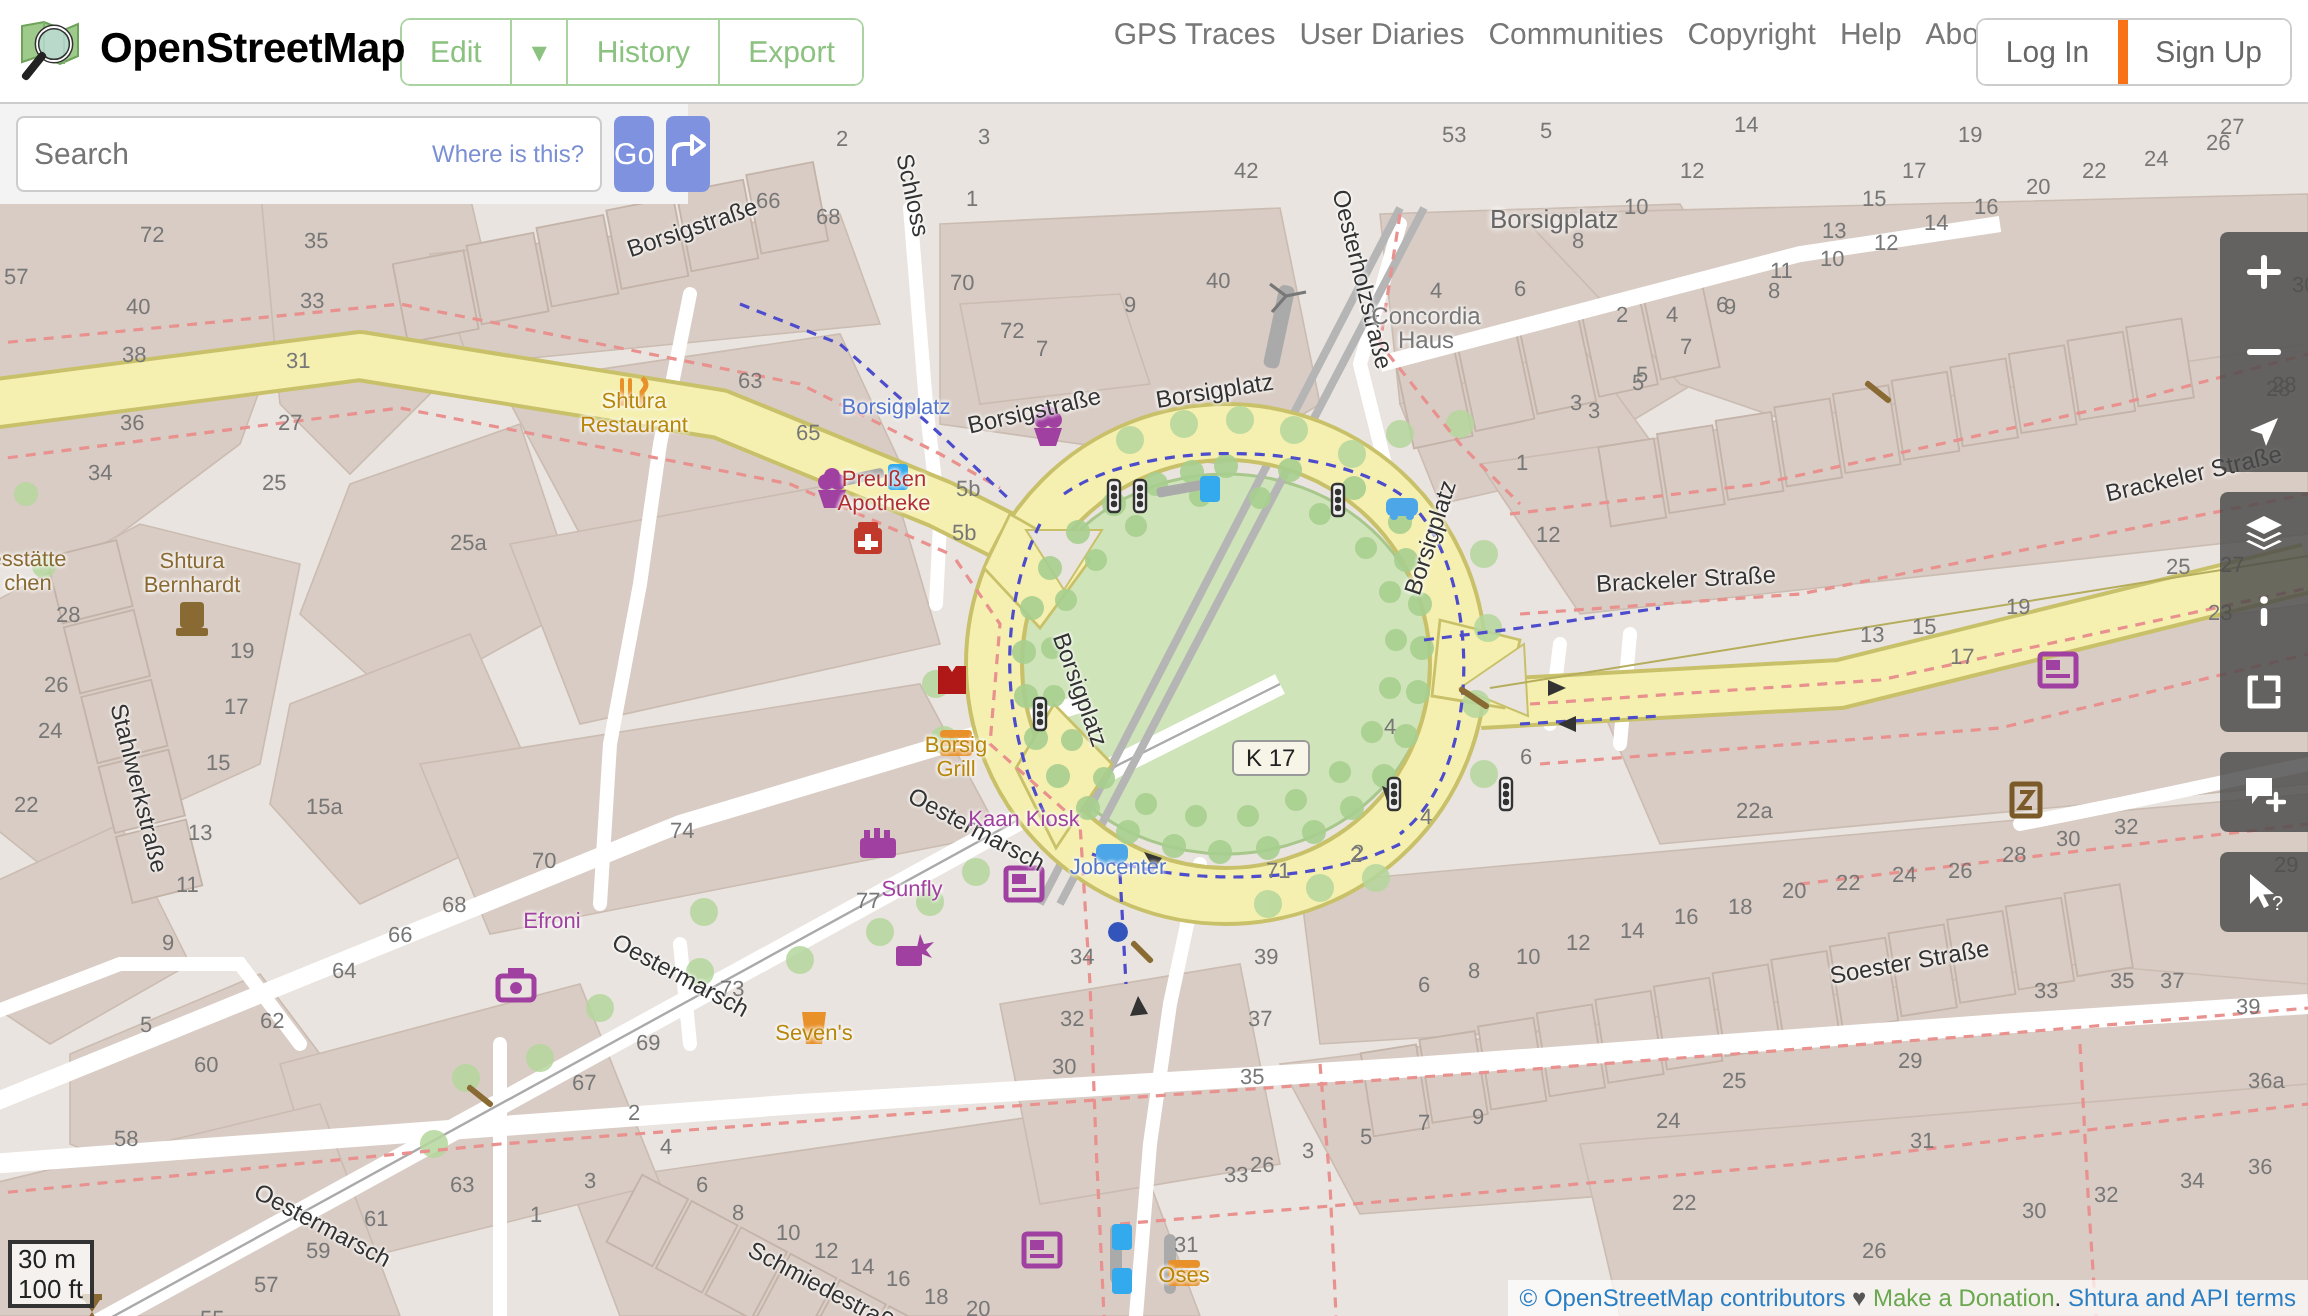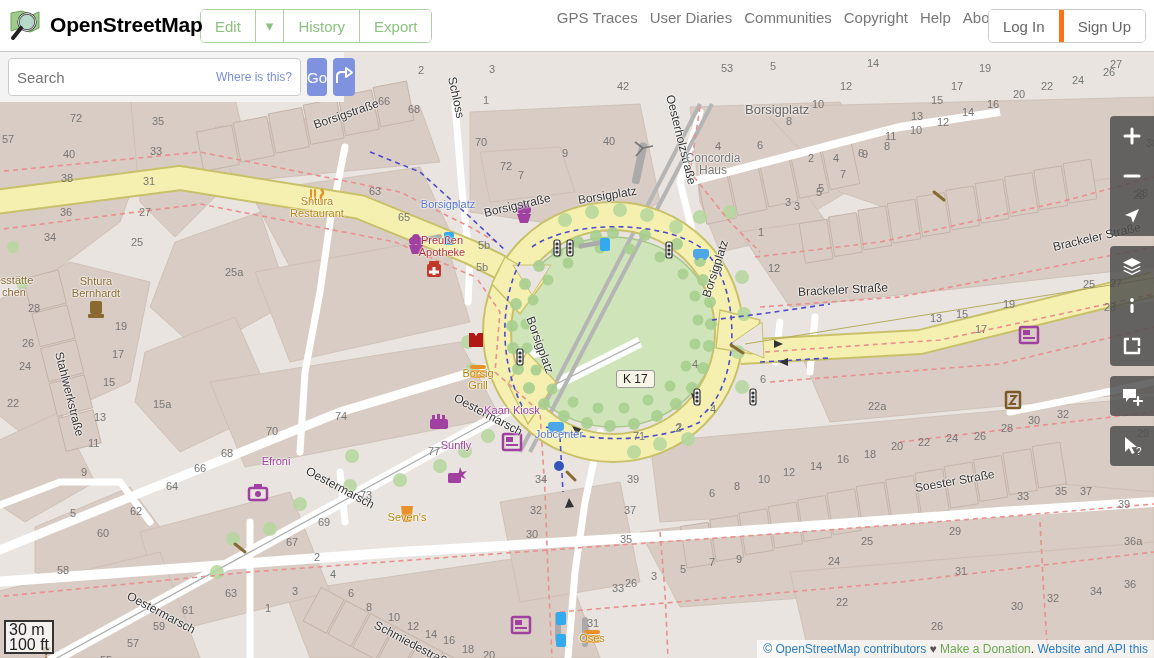--- a/index.html
+++ b/index.html
@@ -55,21 +55,21 @@
 
   
   .ctlgrp { position:absolute; right:0; background:rgba(74,74,74,.82);
     border-radius:4px 0 0 4px; z-index:40; width:44px; }
   .ctlbtn { width:44px; height:40px; display:flex; align-items:center;
     justify-content:center; cursor:pointer; }
   .ctlbtn svg { display:block; }
 
   
   #scalebar { position:absolute; left:4px; bottom:4px; z-index:40;
-    font-size:16px; color:#222; }
+    font-size:13px; color:#222; }
   .scale-line { background:rgba(255,255,255,.72); border:2px solid #333;
     border-top:none; padding:0 3px; line-height:15px; }
   .scale-line.top { border:2px solid #333; border-bottom:none; }
 
   
   #attrib { position:absolute; right:0; bottom:0; z-index:40;
     background:rgba(255,255,255,.72); font-size:12px; padding:2px 6px;
     color:#333; white-space:nowrap; }
   .a-blue { color:#2a7fc4; }
   .a-green { color:#6aa84f; }
@@ -888,14 +888,14 @@
 
 <div id="scalebar">
   <div class="scale-line top">30 m</div>
   <div class="scale-line">100 ft</div>
 </div>
 
 <div id="attrib">
   <span class="a-blue">© OpenStreetMap contributors</span>
   <span class="heart">♥</span>
   <span class="a-green">Make a Donation</span><span>.</span>
-  <span class="a-blue">Website and API this</span>
+  <span class="a-blue">Shtura and API terms</span>
 </div>
 
 </body></html>

